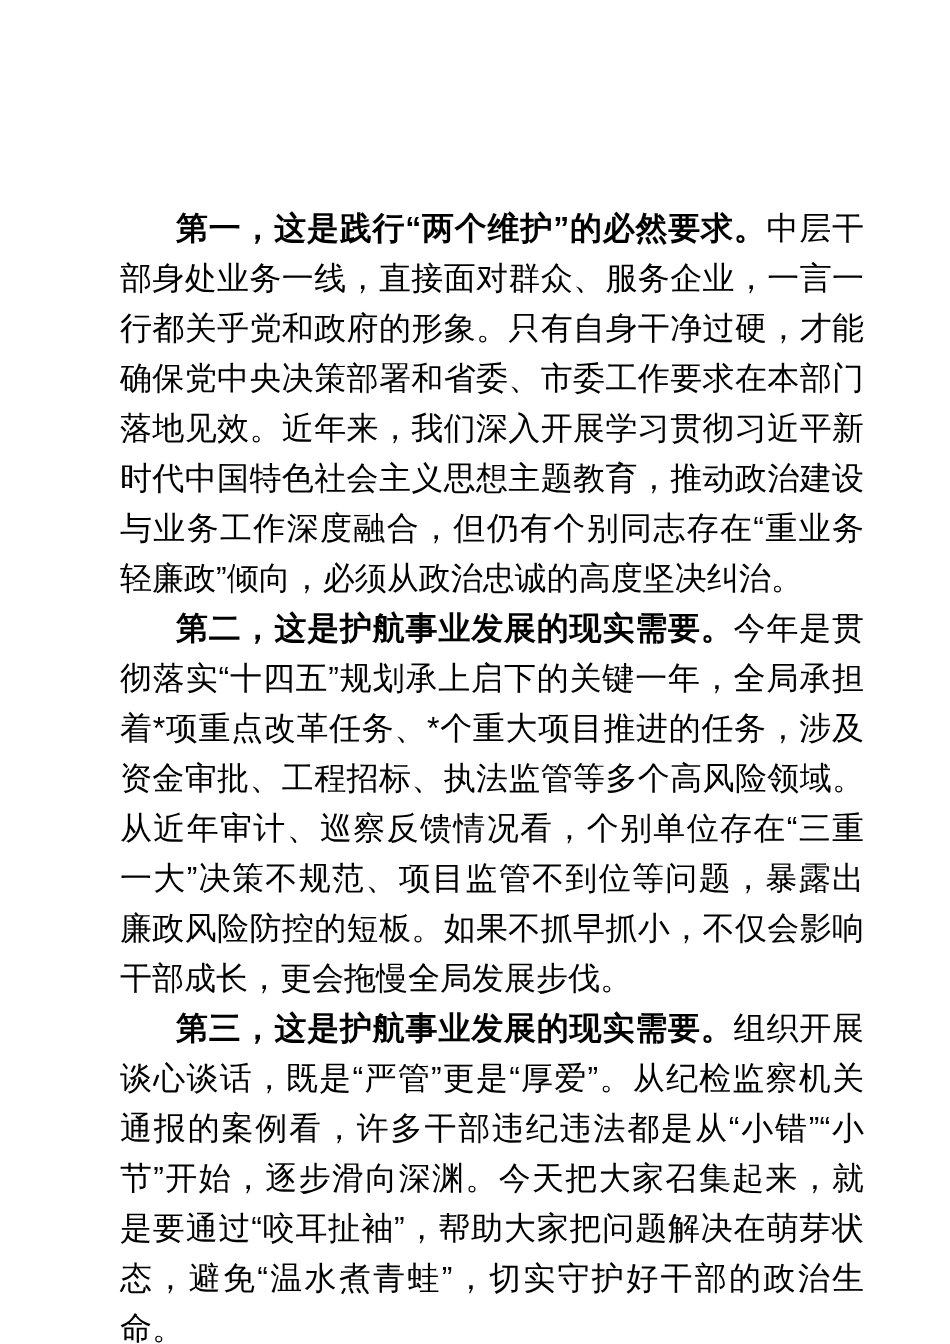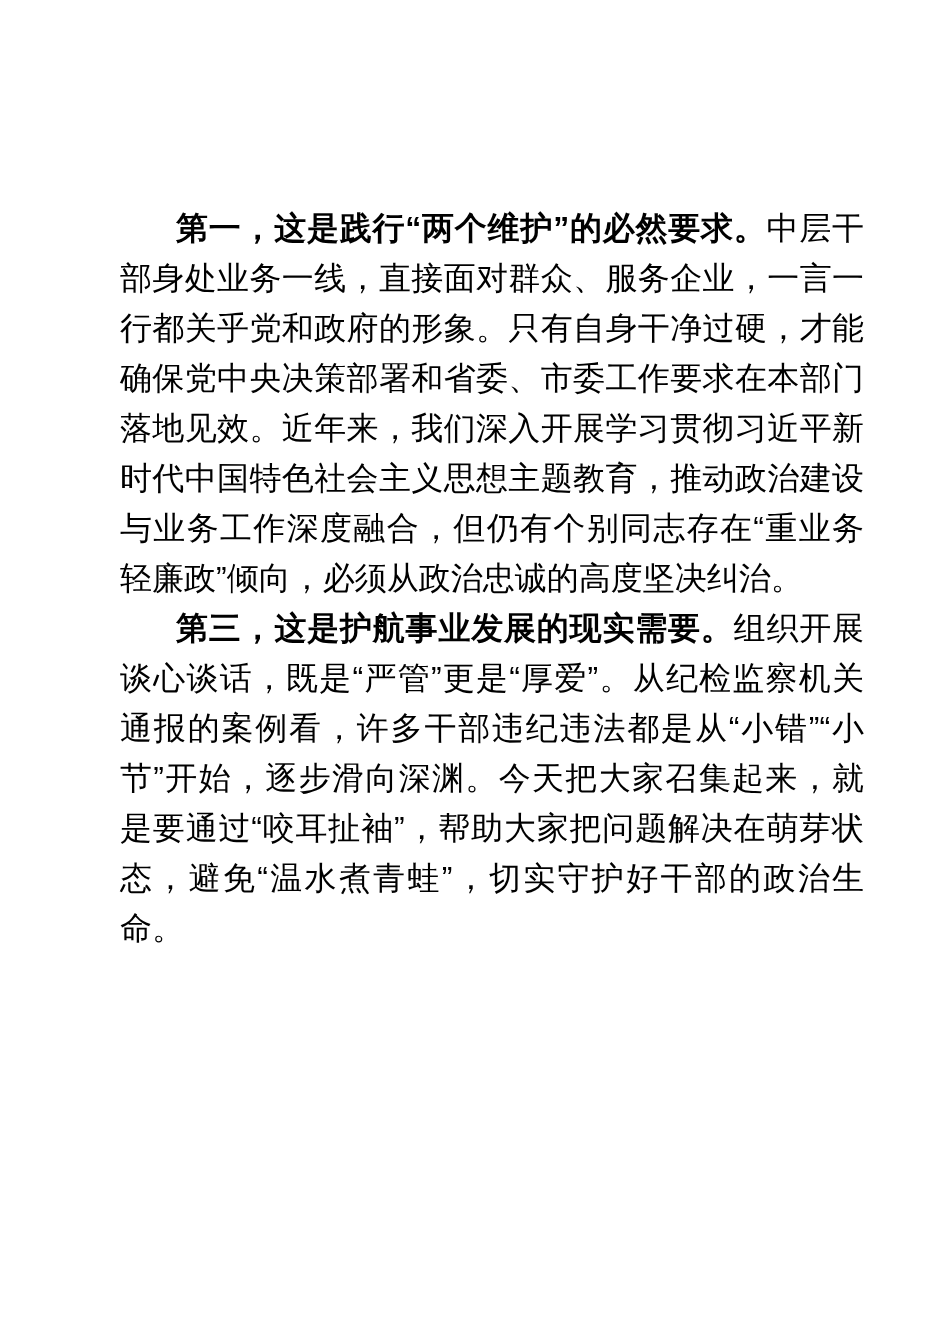--- a/index.html
+++ b/index.html
@@ -48,19 +48,22 @@
 </head>
 <body>
 
 <div class="page">
   <div class="doc-body">
 
     <p class="para">
       <span class="lead">第一，这是践行“两个维护”的必然要求。</span><span class="body-text">中层干部身处业务一线，直接面对群众、服务企业，一言一行都关乎党和政府的形象。只有自身干净过硬，才能确保党中央决策部署和省委、市委工作要求在本部门落地见效。近年来，我们深入开展学习贯彻习近平新时代中国特色社会主义思想主题教育，推动政治建设与业务工作深度融合，但仍有个别同志存在“重业务轻廉政”倾向，必须从政治忠诚的高度坚决纠治。</span>
     </p>
 
+    <p class="para">
+      <span class="lead">第二，这是护航事业发展的现实需要。</span><span class="body-text">今年是贯彻落实“十四五”规划承上启下的关键一年，全局承担着*项重点改革任务、*个重大项目推进的任务，涉及资金审批、工程招标、执法监管等多个高风险领域。从近年审计、巡察反馈情况看，个别单位存在“三重一大”决策不规范、项目监管不到位等问题，暴露出廉政风险防控的短板。如果不抓早抓小，不仅会影响干部成长，更会拖慢全局发展步伐。</span>
+    </p>
 
     <p class="para">
       <span class="lead">第三，这是护航事业发展的现实需要。</span><span class="body-text">组织开展谈心谈话，既是“严管”更是“厚爱”。从纪检监察机关通报的案例看，许多干部违纪违法都是从“小错”“小节”开始，逐步滑向深渊。今天把大家召集起来，就是要通过“咬耳扯袖”，帮助大家把问题解决在萌芽状态，避免“温水煮青蛙”，切实守护好干部的政治生命。</span>
     </p>
 
   </div>
 </div>
 
 </body></html>

